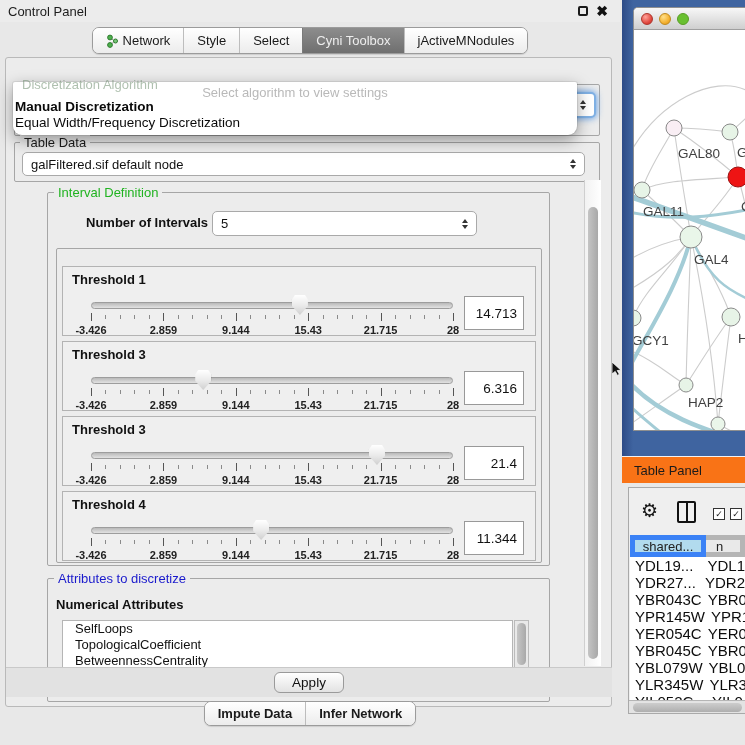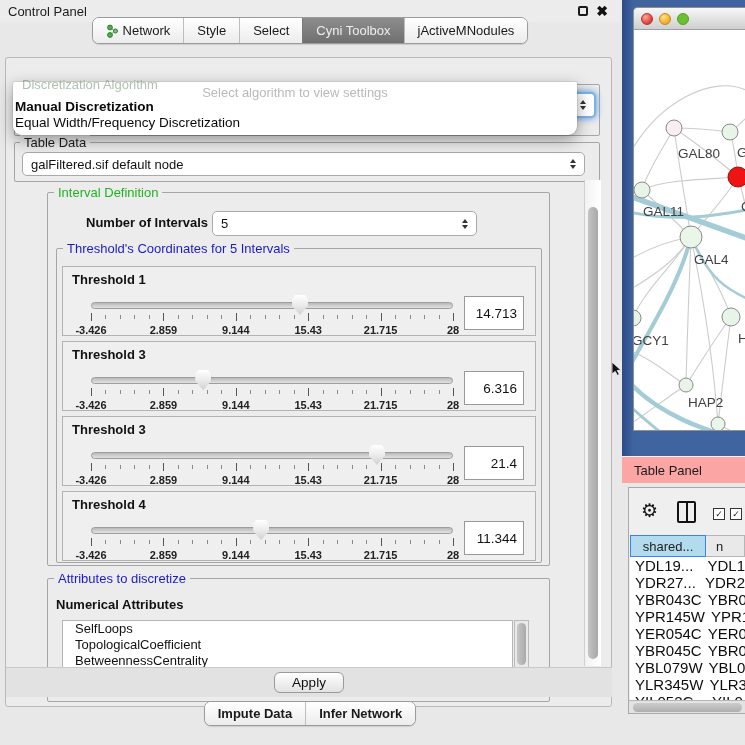--- a/index.html
+++ b/index.html
@@ -14,21 +14,21 @@
   .float-ic { width:10px; height:10px; border:2px solid #1a1a1a; border-radius:2px; }
   .close-ic { font-size:14px; font-weight:bold; color:#111; line-height:10px; }
 
   
   .seg-row { position:absolute; left:0; width:620px; display:flex; justify-content:center; }
   .seg-wrap { display:flex; border:1px solid #9b9b9b; border-radius:7px; overflow:hidden; background:#fff; box-shadow:0 1px 1px rgba(0,0,0,.12); }
   .seg { display:flex; align-items:center; gap:5px; padding:0 13px; height:25px; font-size:13px; color:#1a1a1a;
          background:linear-gradient(#ffffff,#ececec); border-left:1px solid #bdbdbd; cursor:default; white-space:nowrap; }
   .seg:first-child { border-left:none; }
   .seg.active { background:linear-gradient(#8d8d8d,#6f6f6f); color:#eeeeee; border-left-color:#7a7a7a; }
-  #topTabs { top:17px; }
+  #topTabs { top:27px; }
   #bottomTabs { top:701px; }
   #bottomTabs .seg { font-weight:bold; height:23px; }
 
   .cp-content { position:absolute; left:5px; top:57px; width:607px; height:650px; background:#ececec; border:1px solid #b9b9b9; border-radius:3px; }
 
   .group { position:absolute; border:1px solid #a6a6a6; border-radius:2px; }
   .glabel { position:absolute; font-size:13px; background:#ececec; padding:0 4px; white-space:nowrap; }
   .green { color:#21b321; } .blue { color:#1a1acc; } .darklbl { color:#1c1c1c; }
   .fadedlbl { position:absolute; font-size:13px; color:rgba(110,140,110,.55); z-index:25; white-space:nowrap; }
 
@@ -78,28 +78,28 @@
   .rp { position:absolute; left:622px; top:0; width:123px; height:745px; background:#e8e8e8; }
   .net-frame { position:absolute; left:0; top:0; width:123px; height:456px; background:linear-gradient(90deg,#2c4a86 0,#3f64a0 11px,#3f64a0 100%); }
   .net-window { position:absolute; left:11px; top:7px; width:112px; height:424px; background:#fff; border:1px solid #8f8f8f; border-right:none; border-radius:5px 0 0 0; overflow:hidden; }
   .net-titlebar { height:22px; background:linear-gradient(#f7f7f7,#cfcfcf); border-bottom:1px solid #9f9f9f; display:flex; align-items:center; padding-left:7px; gap:6px; }
   .light { width:12px; height:12px; border-radius:50%; }
   .light.red { background:radial-gradient(circle at 35% 30%, #ffa39a, #e0463c 65%, #bd3228); border:1px solid #ad352c; }
   .light.yellow { background:radial-gradient(circle at 35% 30%, #ffe08a, #f3ae2b 65%, #d8921c); border:1px solid #c08a1e; }
   .light.green { background:radial-gradient(circle at 35% 30%, #c0e896, #69c030 65%, #529f22; ); border:1px solid #5a9e27; background-color:#69c030; }
   .net-canvas { display:block; width:112px; height:401px; }
 
-  .tp-title { position:absolute; left:0; top:456px; width:123px; height:27px; background:#fca5a5; display:flex; align-items:center; padding-left:12px; font-size:13px; color:#1b1b1b; border-top:1px solid #f2f2f2; }
+  .tp-title { position:absolute; left:0; top:456px; width:123px; height:27px; background:#f97316; display:flex; align-items:center; padding-left:12px; font-size:13px; color:#1b1b1b; border-top:1px solid #f2f2f2; }
   .tp-body { position:absolute; left:6px; top:487px; width:117px; height:227px; background:#efefef; border:1px solid #a9a9a9; border-right:none; overflow:hidden; }
   .gear-ic { position:absolute; left:12px; top:11px; font-size:19px; color:#141414; font-family:"DejaVu Sans",sans-serif; }
   .split-ic { position:absolute; left:48px; top:13px; width:19px; height:22px; border:2px solid #111; border-radius:2px; }
   .split-ic::after { content:""; position:absolute; left:7px; top:0; width:2px; height:18px; background:#111; }
   .cb-ic { position:absolute; top:20px; width:12px; height:12px; border:1.5px solid #333; background:#fff; font-size:9px; line-height:10px; text-align:center; color:#222; }
   .tbl-head { position:absolute; left:1px; top:47px; right:0; height:22px; display:flex; }
-  .th-cell { font-size:13px; display:flex; align-items:center; border:1px solid #3b82f6; }
+  .th-cell { font-size:13px; display:flex; align-items:center; border:5px solid #3b82f6; }
   .th-cell.c1 { width:76px; background:#b2dbee; justify-content:center; color:#222; }
   .th-cell.c2 { flex:1; background:#e9e9e9; border-color:#b5b5b5; border-left:none; padding-left:10px; color:#222; }
   .tbl-rows { position:absolute; left:1px; top:69px; right:0; bottom:13px; background:#fff; overflow:hidden; }
   .trow { height:17px; display:flex; font-size:15px; color:#0d0d0d; }
   .trow .c1 { width:76px; padding-left:5px; }
   .trow .c2 { flex:1; padding-left:6px; }
   .h-scroll { position:absolute; left:0; right:0; bottom:0; height:13px; background:#e3e3e3; border-top:1px solid #b5b5b5; }
   .h-scroll .hthumb { position:absolute; left:4px; right:3px; top:2px; height:9px; border-radius:5px; background:linear-gradient(#cdcdcd,#aeaeae); }
 
   .cursor-arrow { position:absolute; left:612px; top:362px; z-index:50; }
@@ -175,21 +175,20 @@
   <span style="position:absolute; left:86px; top:215px; font-size:13px; font-weight:bold;">Number of Intervals</span>
   <div class="combo" style="left:212px; top:211px; width:265px; height:25px;">
     <span>5</span>
     <span class="arrows">
         <span class="arr-up"></span>
         <span class="arr-dn"></span>
       </span>
   </div>
 
   <div class="group" style="left:56px; top:248px; width:486px; height:315px;"></div>
-  <span class="glabel blue" style="left:63px; top:241px;">Threshold's Coordinates for 5 Intervals</span>
   <div id="thresholds">
       <div class="th-box" style="top: 266px;">
         <div class="th-label">Threshold 1</div>
         <div class="th-slider">
           <div class="track"></div>
           <div class="ticks">
             <span class="tick major" style="left: 0%;"></span>
             <span class="tick" style="left: 4%;"></span>
             <span class="tick" style="left: 8%;"></span>
             <span class="tick" style="left: 12%;"></span>

